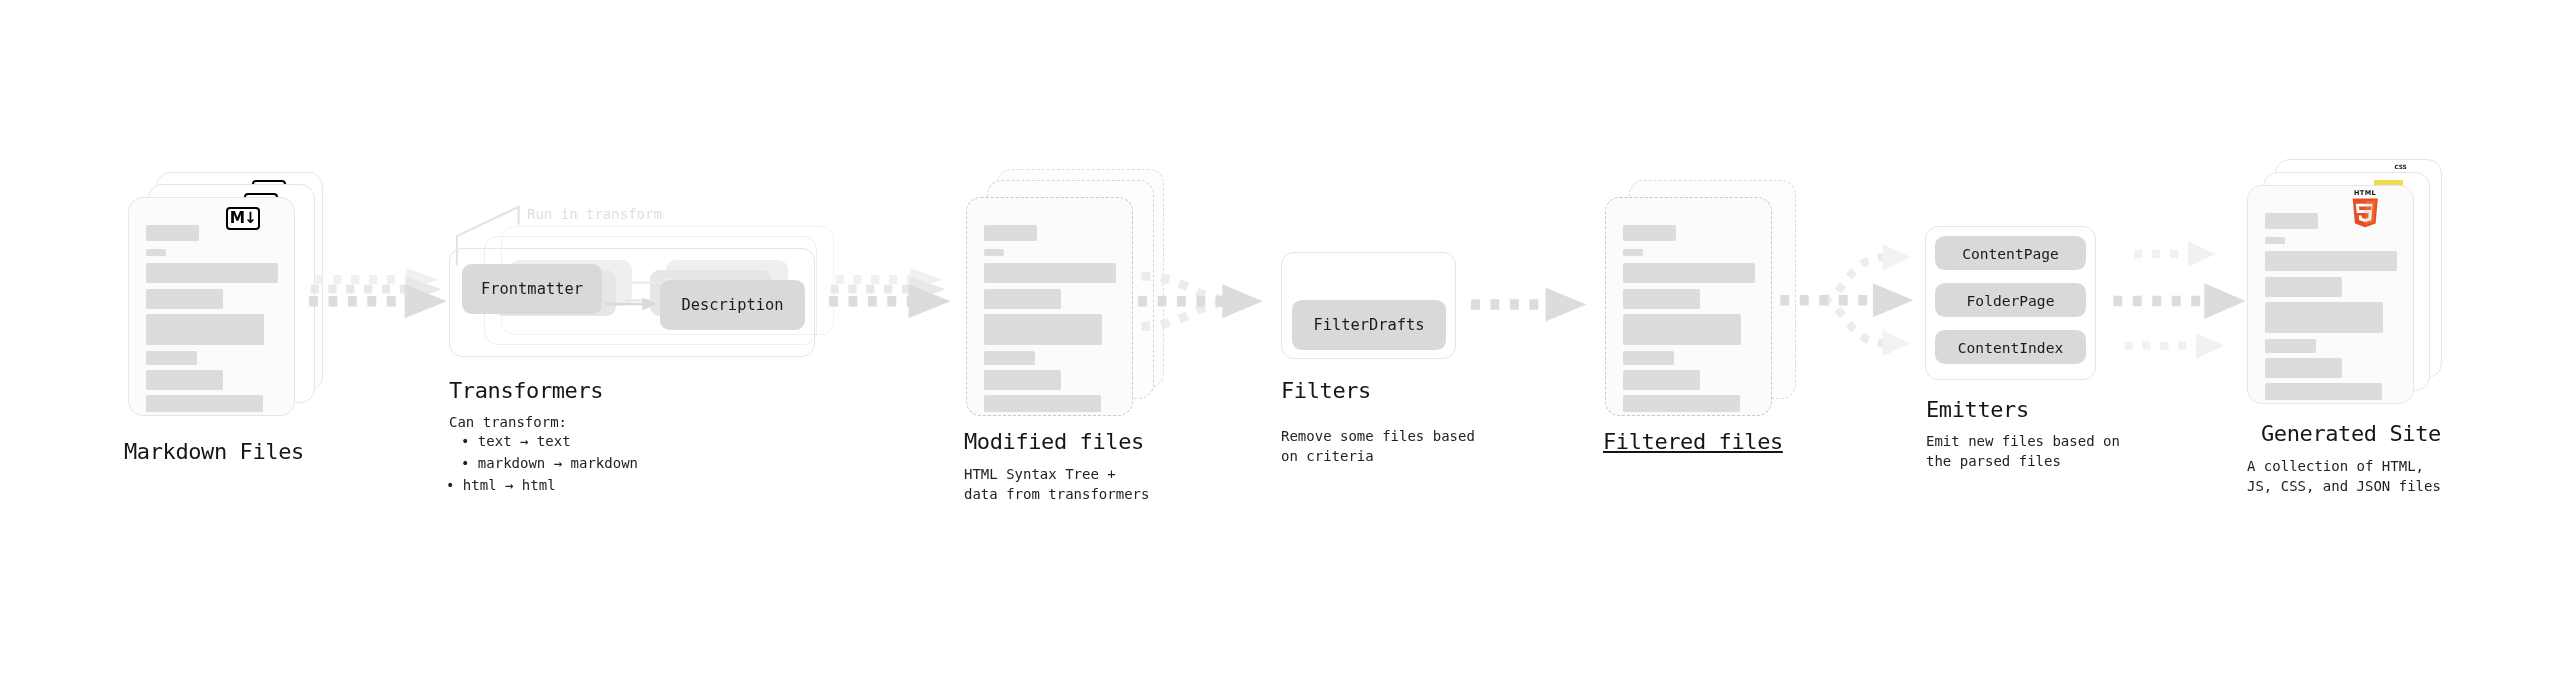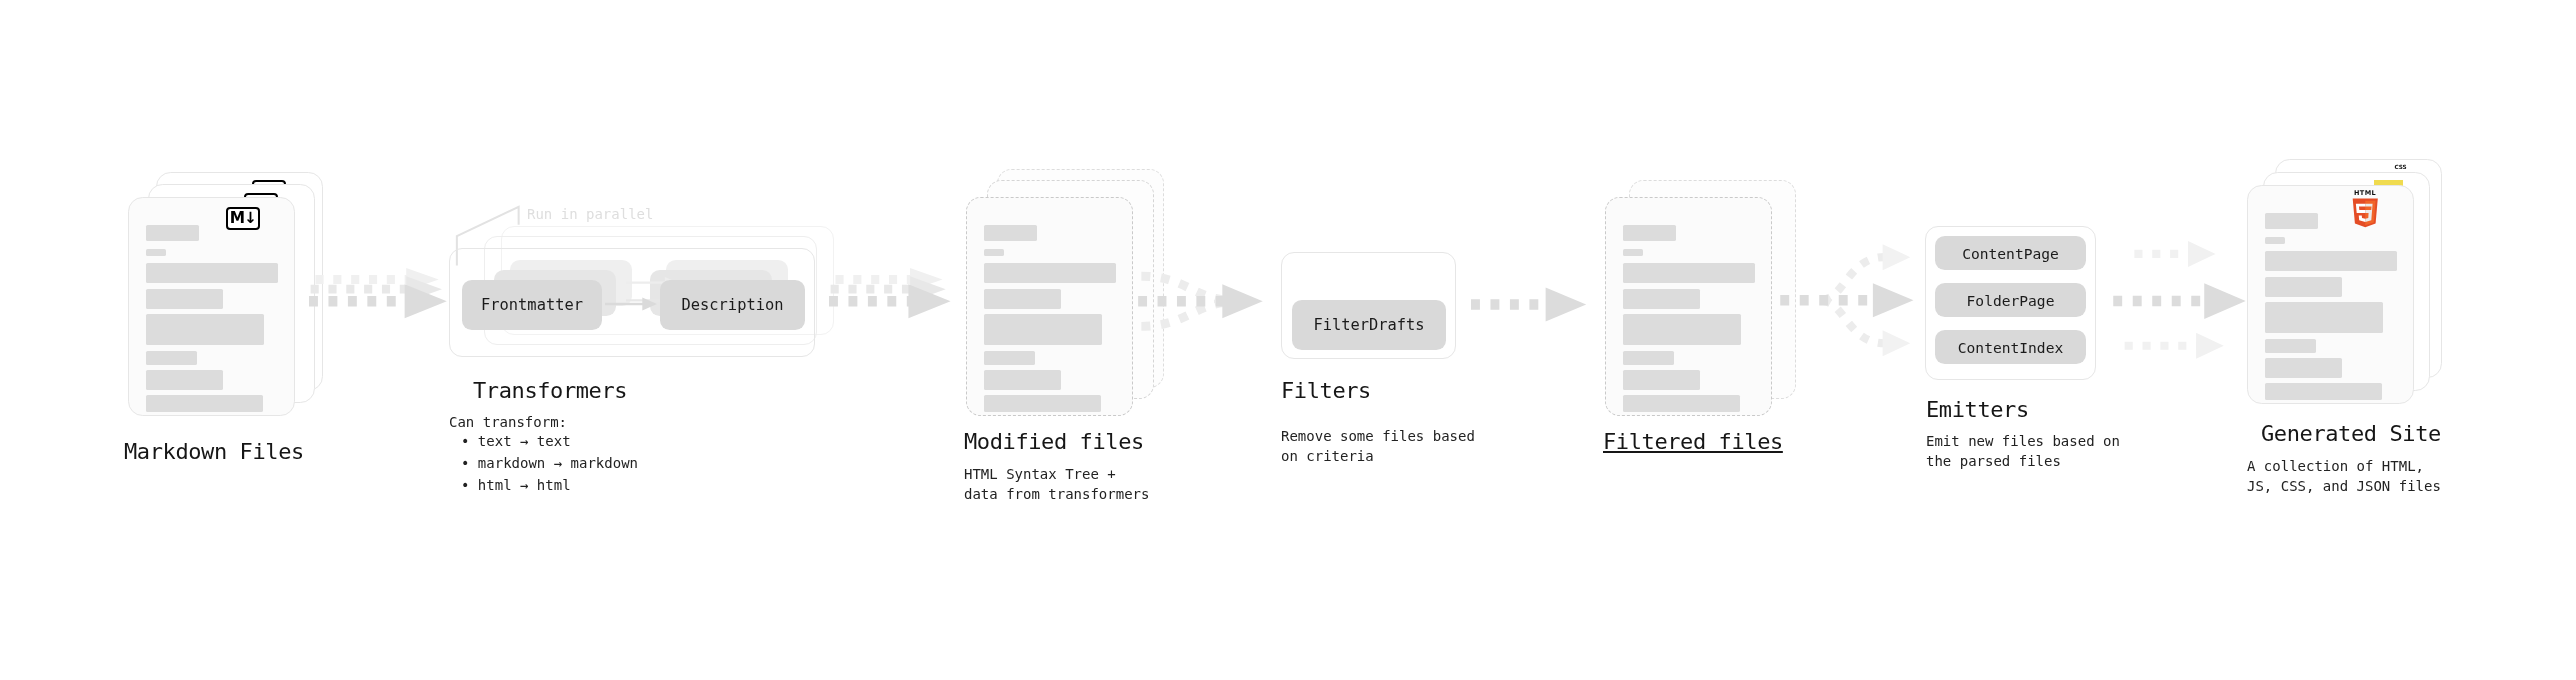--- a/index.html
+++ b/index.html
@@ -165,21 +165,21 @@
       <line x1="0" y1="41" x2="128" y2="41"></line>
       <polygon points="118,20 170,41 118,62" stroke="none"></polygon>
     </g>
   </svg>
 
   <div class="abs" style="left:0;top:0;">
 
     <svg style="left:455px;top:202px;width:98px;height:65px;" viewBox="0 0 120 80">
       <path d="M2,78 L2,42 L78,6 L78,28" fill="none" stroke="#e2e2e2" stroke-width="2.5"></path>
     </svg>
-    <div class="ann" style="left:527px;top:206px;">Run in parallel</div>
+    <div class="ann" style="left:527px;top:206px;">Run in transform</div>
 
     <div class="groupbox" style="left:501px;top:226px;width:333px;height:109px;border-color:#f2f2f2;"></div>
     <div class="pill" style="left:510px;top:260px;width:122px;height:46px;background:#efefef;"></div>
     <div class="pill" style="left:666px;top:260px;width:122px;height:46px;background:#efefef;"></div>
 
     <div class="groupbox" style="left:484px;top:236px;width:333px;height:109px;border-color:#eeeeee;"></div>
     <div class="pill" style="left:494px;top:270px;width:122px;height:46px;background:#e6e6e6;"></div>
     <div class="pill" style="left:650px;top:270px;width:122px;height:46px;background:#e6e6e6;"></div>
 
     <svg style="left:626px;top:276px;width:89px;height:65px;" viewBox="0 0 110 80">
@@ -195,29 +195,29 @@
 
     <div class="groupbox" style="left:449px;top:248px;width:366px;height:109px;z-index:3;border-color:#e6e6e6;"></div>
 
     <svg style="left:605px;top:291px;width:73px;height:32.5px;z-index:4;" viewBox="0 0 90 40">
       <g stroke="#dadada" stroke-width="3" fill="#dadada">
         <line x1="0" y1="16" x2="50" y2="16"></line>
           <polygon points="46,8 64,16 46,24" stroke="none"></polygon>
       </g>
     </svg>
 
-    <div class="pill" style="left:462px;top:280px;width:140px;height:50px;z-index:5;">Frontmatter</div>
+    <div class="pill" style="left:462px;top:264px;width:140px;height:50px;z-index:5;">Frontmatter</div>
     <div class="pill" style="left:660px;top:280px;width:145px;height:50px;z-index:5;">Description</div>
 
-    <div class="title" style="left:449px;top:378px;margin-left:24px;">Transformers</div>
+    <div class="title" style="left:449px;top:378px;">Transformers</div>
 
     <div class="caption" style="left:449px;top:413px;">Can transform:</div>
     <div class="bullets" style="left:461px;top:432px;">• text → text</div>
     <div class="bullets" style="left:461px;top:454px;">• markdown → markdown</div>
-    <div class="bullets" style="left:461px;top:476px;">• html → html</div>
+    <div class="bullets" style="left:446px;top:476px;">• html → html</div>
   </div>
 
   <svg style="left:829px;top:268px;width:154px;height:65px;" viewBox="0 0 190 80">
     <g stroke="#f0f0f0" stroke-width="11" stroke-dasharray="10 12" fill="#f0f0f0">
       <line x1="8" y1="14" x2="108" y2="14"></line>
       <polygon points="100,0 140,14 100,28" stroke="none"></polygon>
     </g>
     <g stroke="#e8e8e8" stroke-width="11" stroke-dasharray="10 12" fill="#e8e8e8">
       <line x1="2" y1="26" x2="108" y2="26"></line>
       <polygon points="100,10 144,26 100,42" stroke="none"></polygon>

